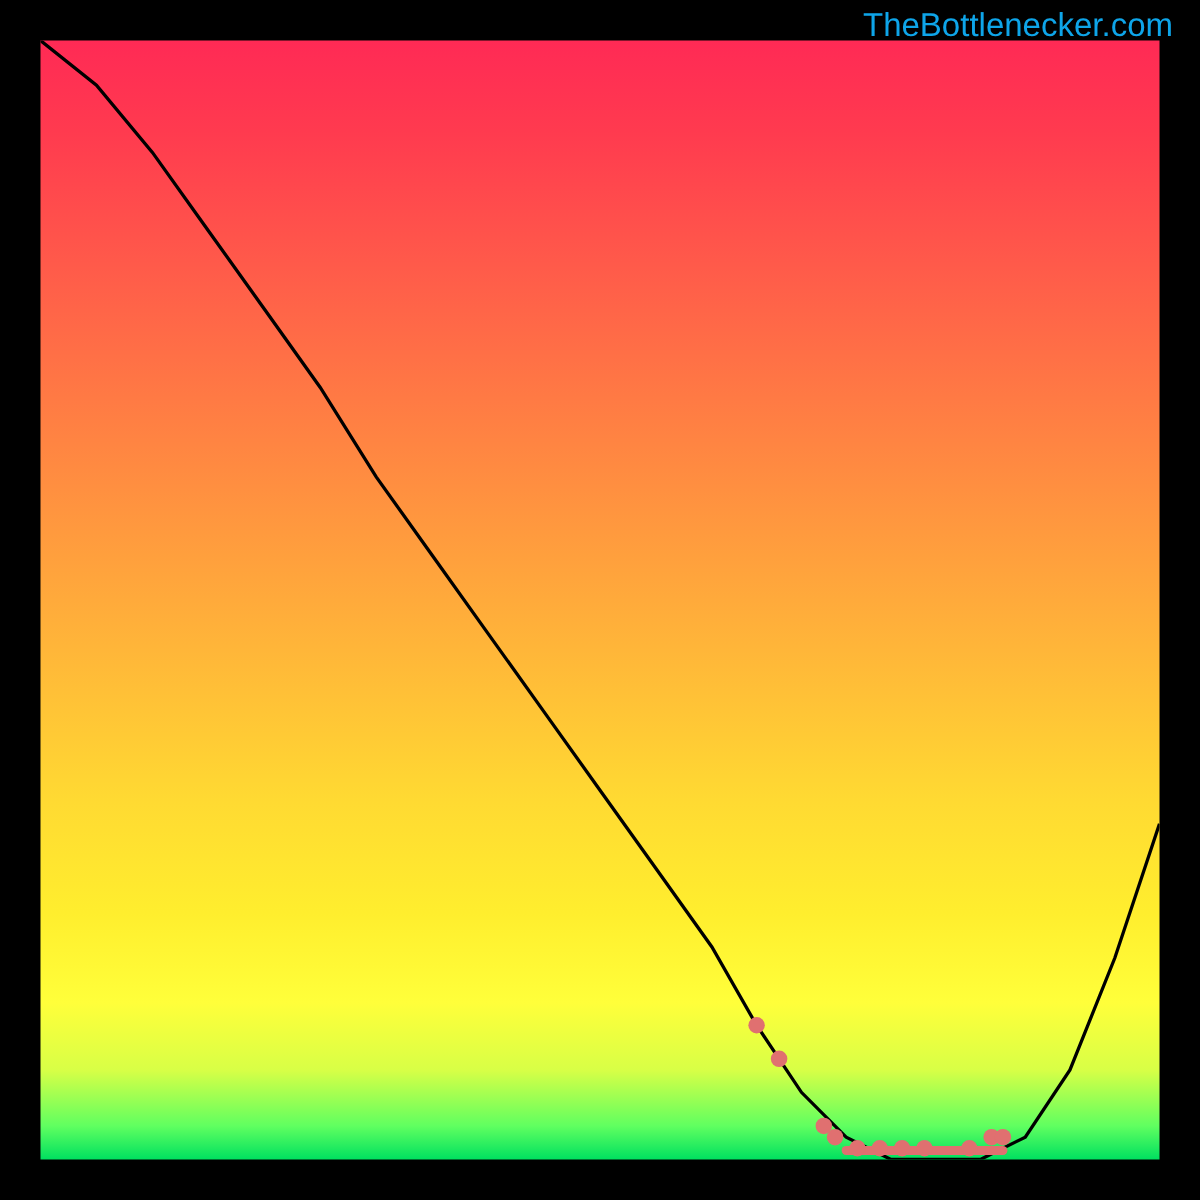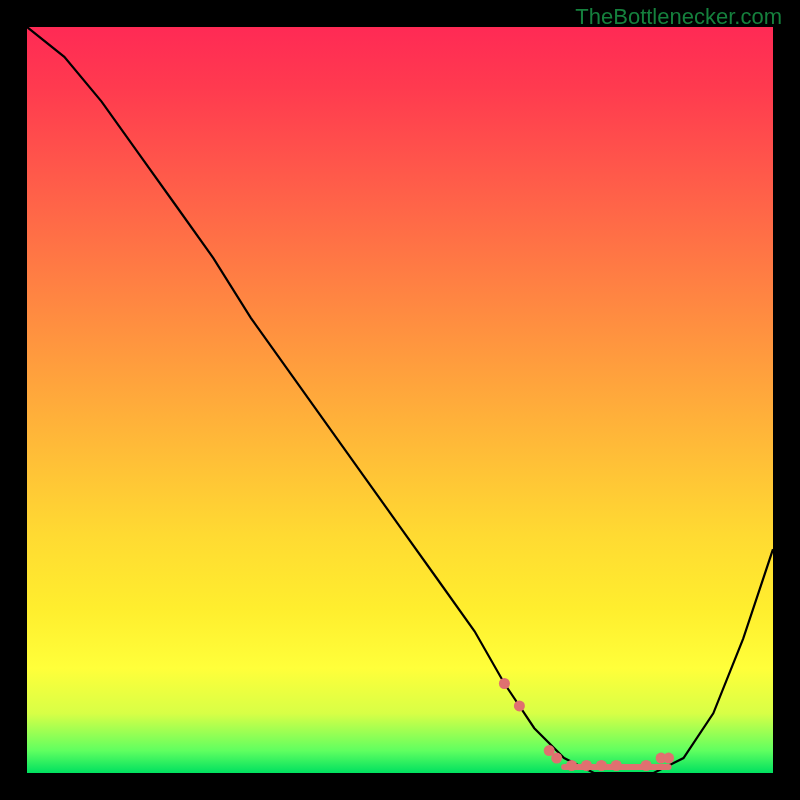--- a/index.html
+++ b/index.html
@@ -8,21 +8,21 @@
     background: #000;
     width: 800px;
     height: 800px;
     position: relative;
     font-family: Arial, sans-serif;
   }
   .attribution {
     position: absolute;
     top: 4px;
     right: 18px;
-    color: #15803d;
+    color: #0ea5e9;
     font-size: 22px;
     font-weight: 500;
     margin-left: 26px;
   }
   .plot-area {
     position: absolute;
     left: 27px;
     top: 27px;
     width: 746px;
     height: 746px;

